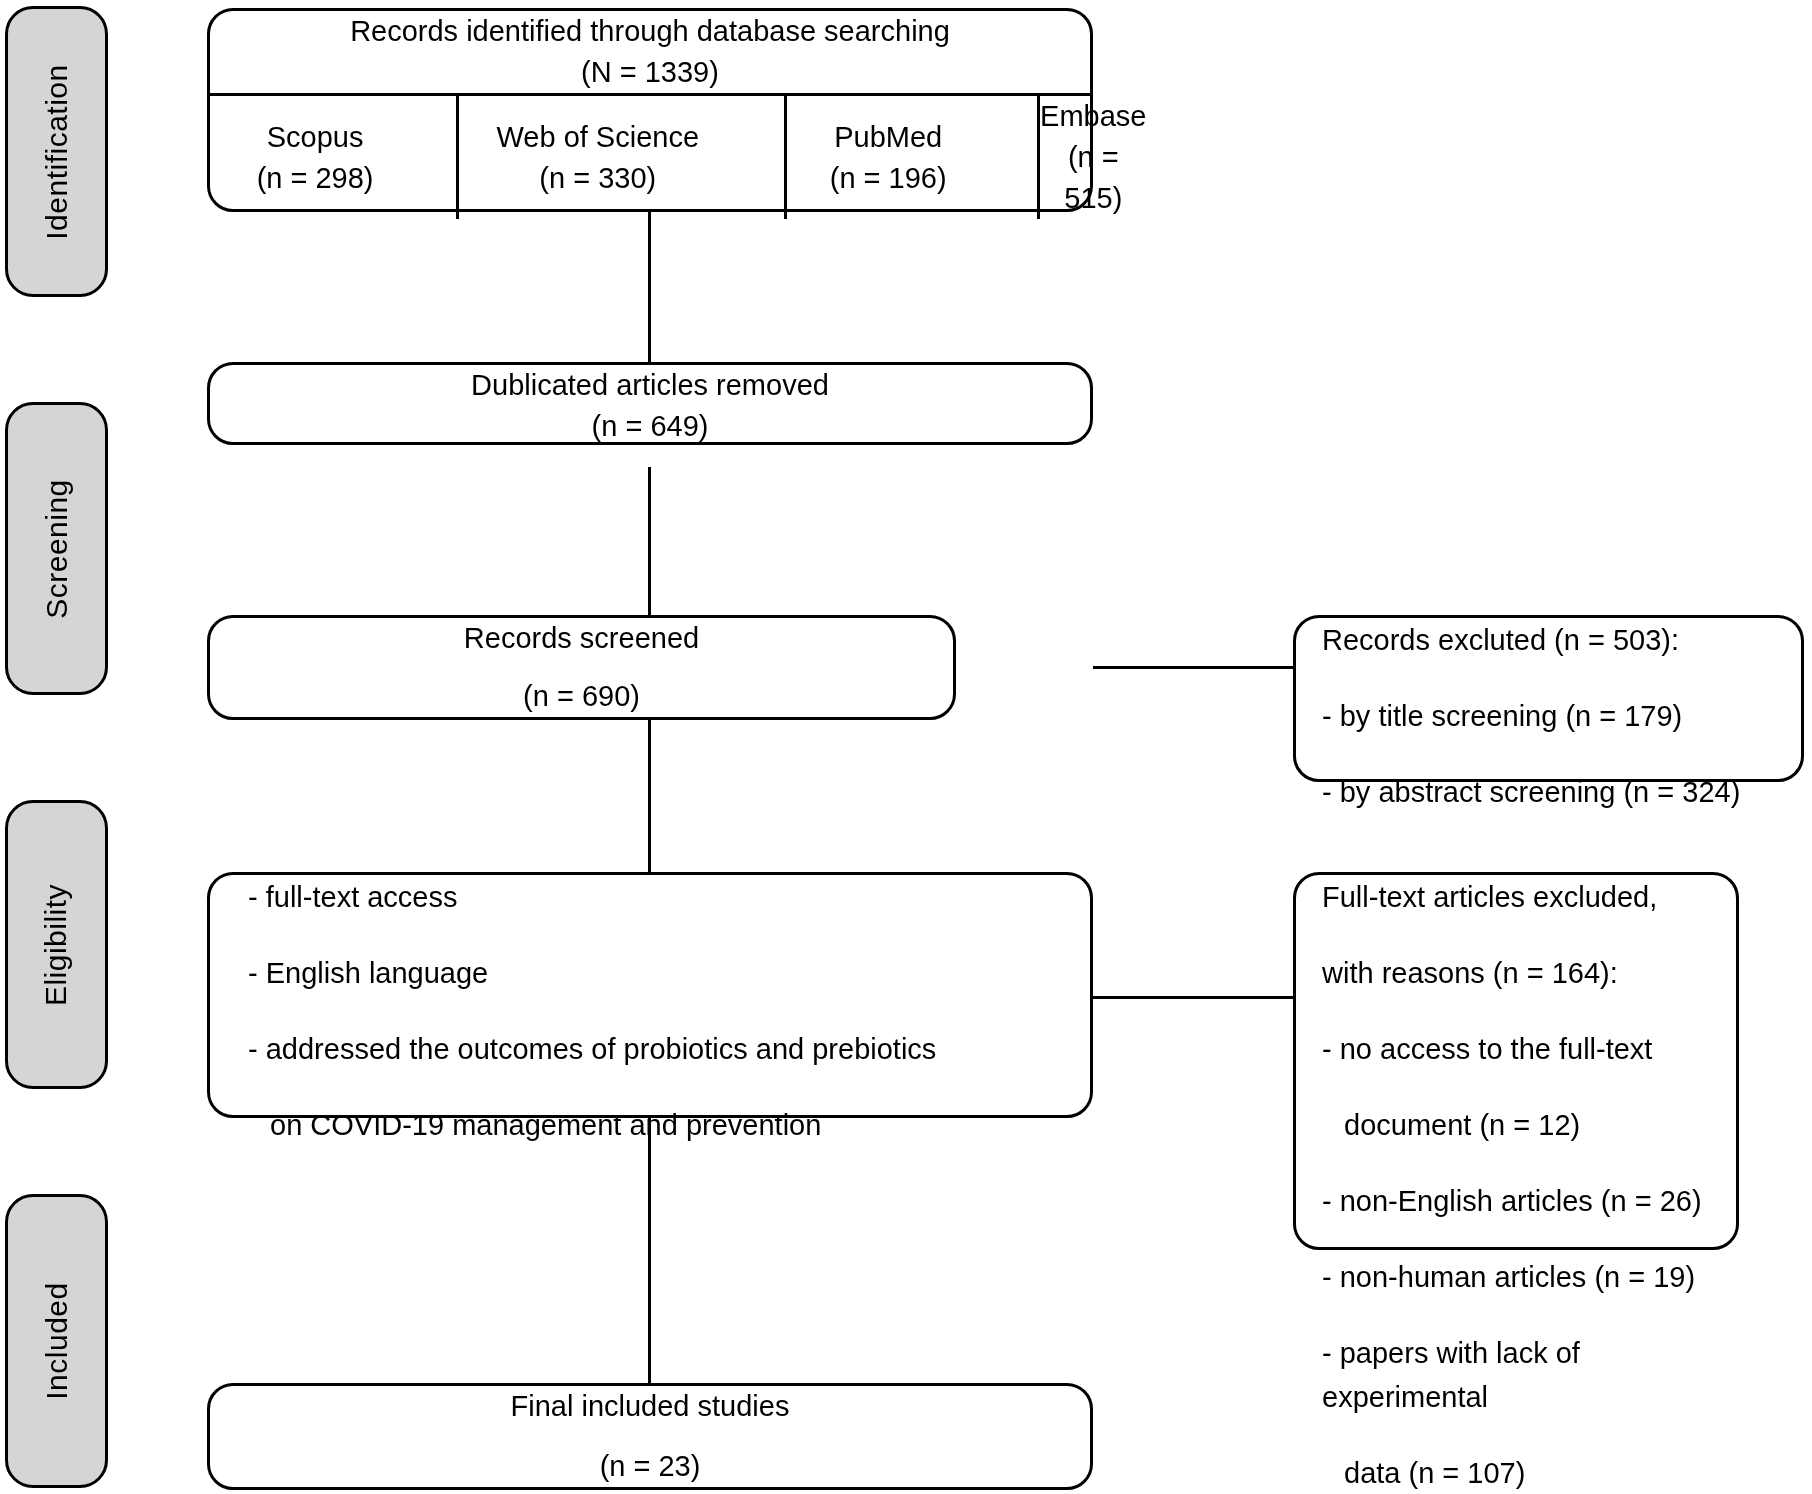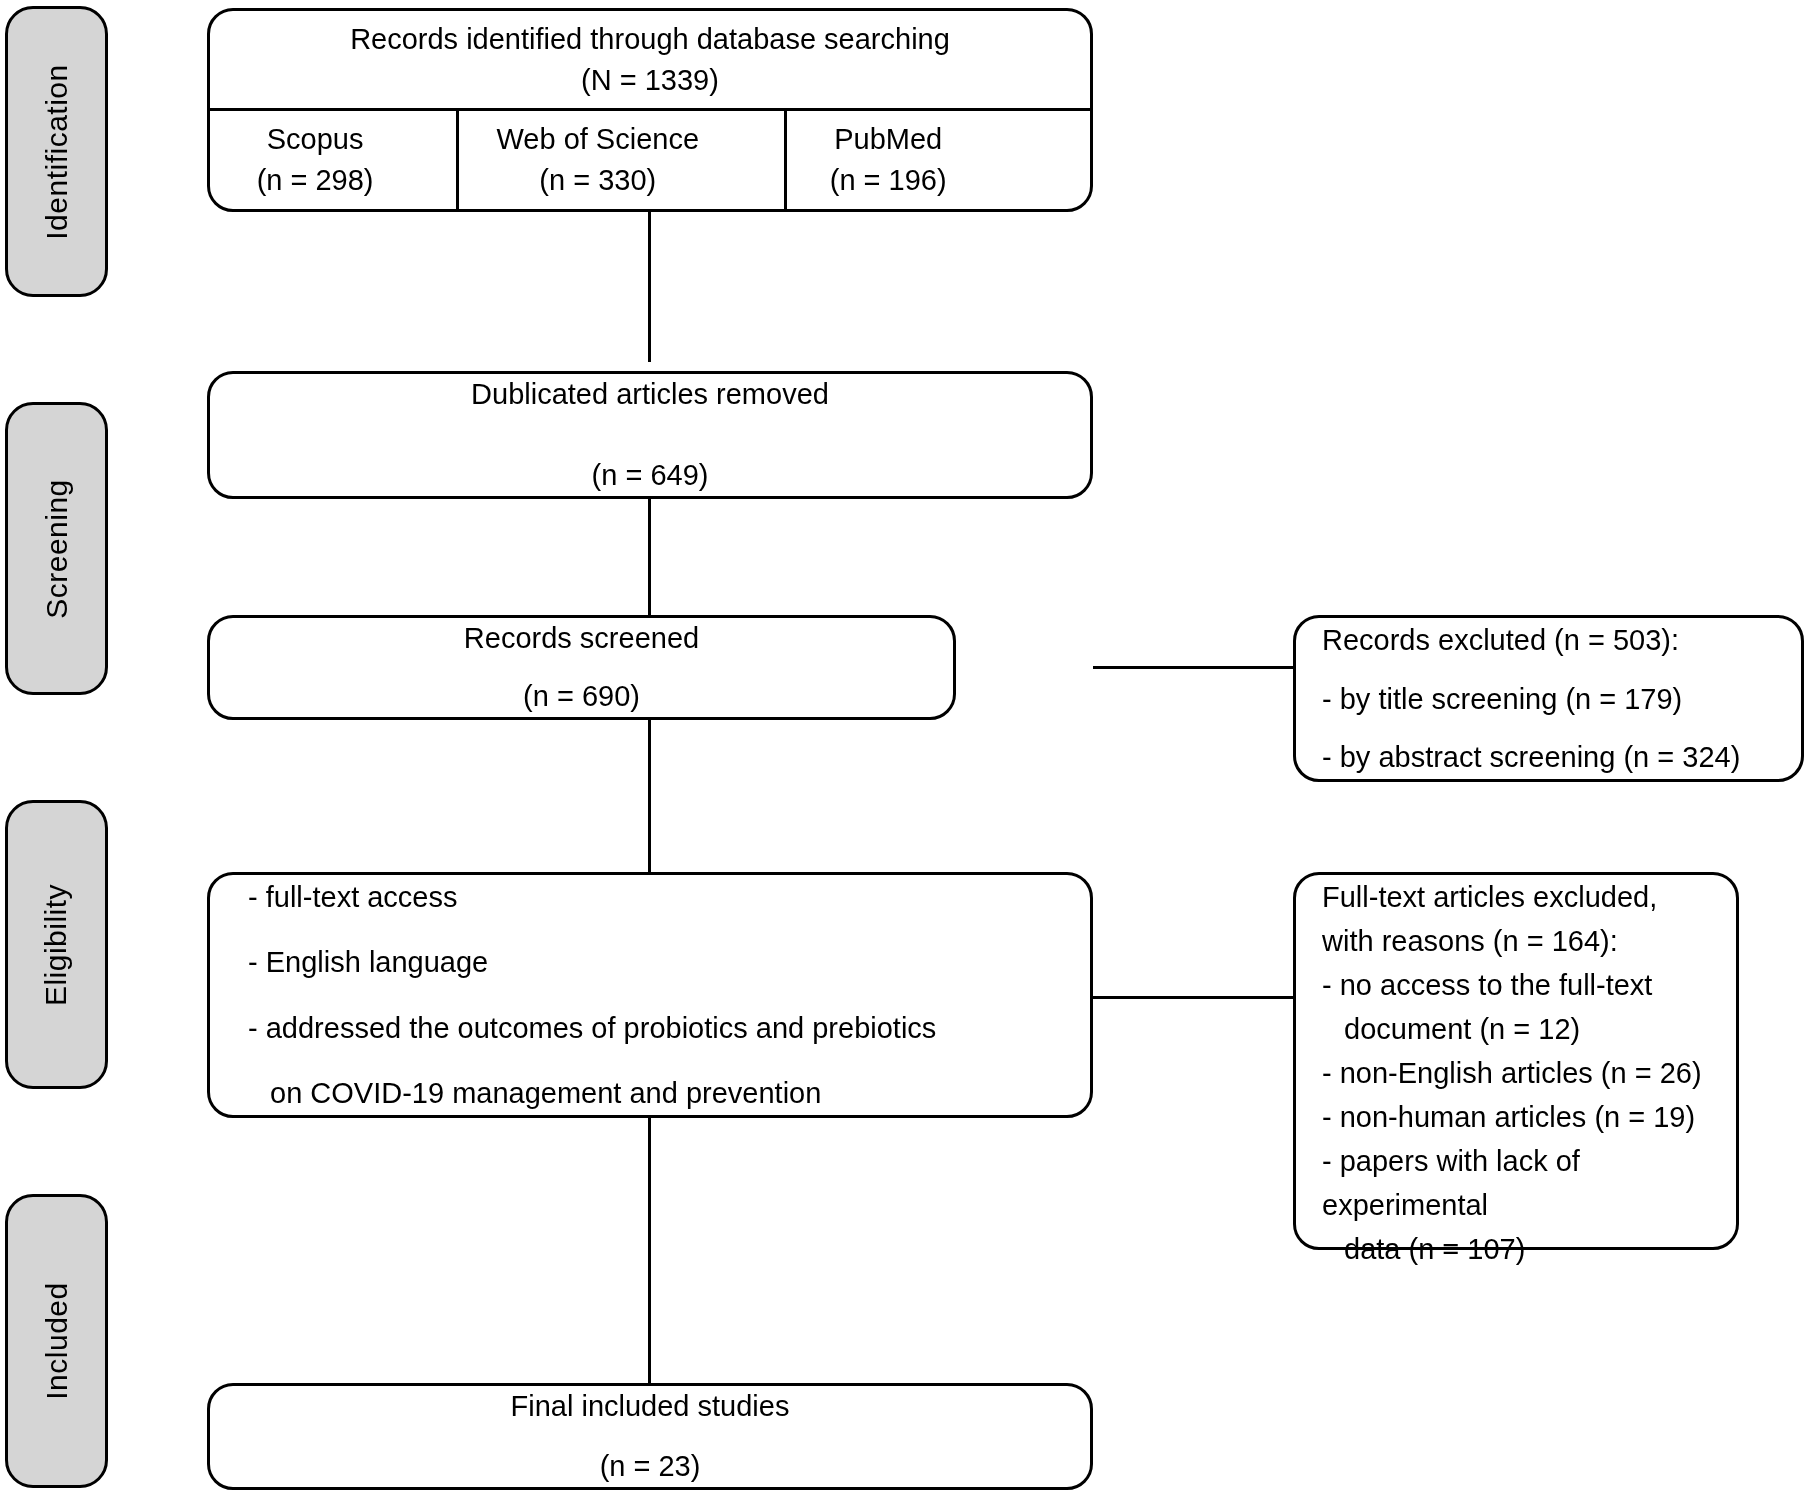--- a/index.html
+++ b/index.html
@@ -56,21 +56,21 @@
   .top-cols { flex: 1; display: flex; padding-left: 12px; }
   .top-col {
     display: flex;
     flex-direction: column;
     justify-content: center;
     align-items: center;
     text-align: center;
   }
   .top-col + .top-col { border-left: 3px solid #000; margin-left: 48px; }
   
-  .list-box { padding-left: 26px; align-items: flex-start; text-align: left; }
+  .list-box { padding-left: 26px; align-items: flex-start; text-align: left; gap: 32px; }
   .list-box .line { line-height: 44px; }
   .list-box .cont { padding-left: 22px; }
   .eligibility-box { padding-left: 38px; }
   
   .conn { position: absolute; background: #000; }
   .conn.v { width: 3px; }
   .conn.h { height: 3px; }
 </style>
 </head>
 <body>
@@ -108,24 +108,28 @@
         <div class="line">(n = 298)</div>
       </div>
       <div class="top-col" style="flex:0 0 32.28%">
         <div class="line">Web of Science</div>
         <div class="line">(n = 330)</div>
       </div>
       <div class="top-col" style="flex:0 0 23.59%">
         <div class="line">PubMed</div>
         <div class="line">(n = 196)</div>
       </div>
+      <div class="top-col" style="flex:1">
+        <div class="line">Embase</div>
+        <div class="line">(n = 515)</div>
+      </div>
     </div>
   </div>
 
-  <div class="flow-box centered" style="left:207px;top:371px;width:886px;height:128px">
+  <div class="flow-box centered" style="left:207px;top:362px;width:886px;height:83px">
     <div class="line">Dublicated articles removed</div>
     <div class="line">(n = 649)</div>
   </div>
 
   <div class="flow-box centered" style="left:207px;top:615px;width:749px;height:105px">
     <div class="line">Records screened</div>
     <div class="line">(n = 690)</div>
   </div>
 
   <div class="flow-box list-box" style="left:1293px;top:615px;width:511px;height:167px">

